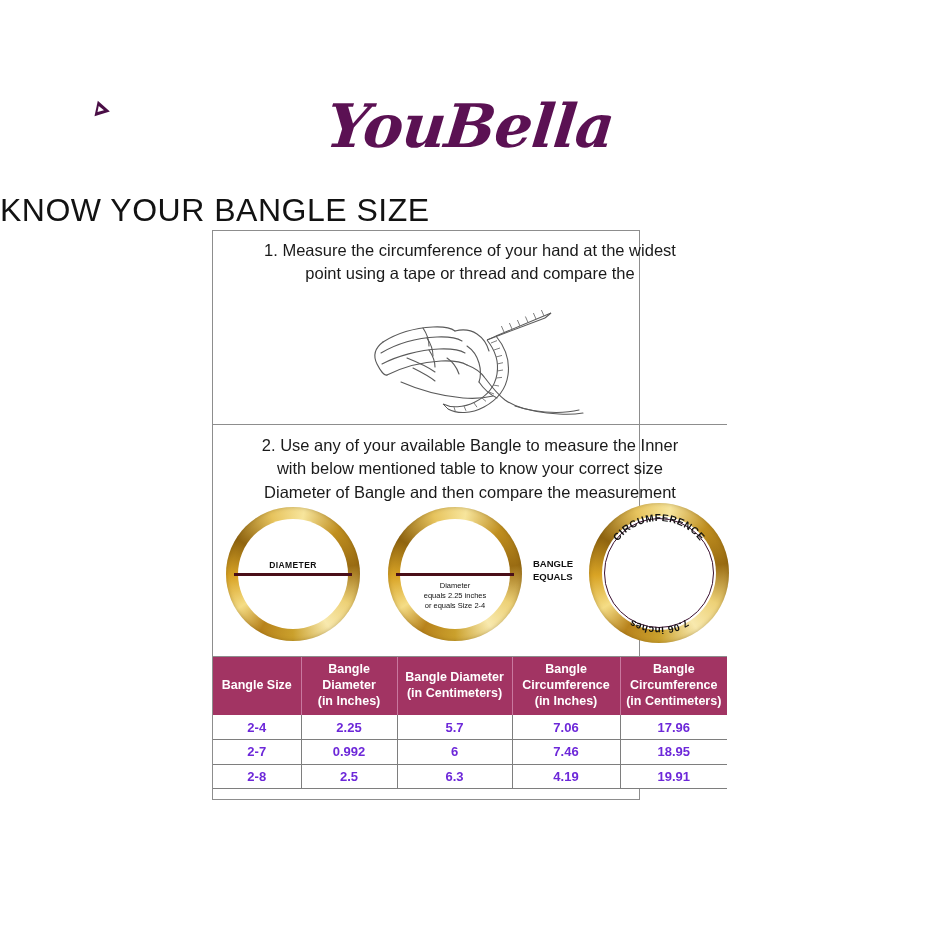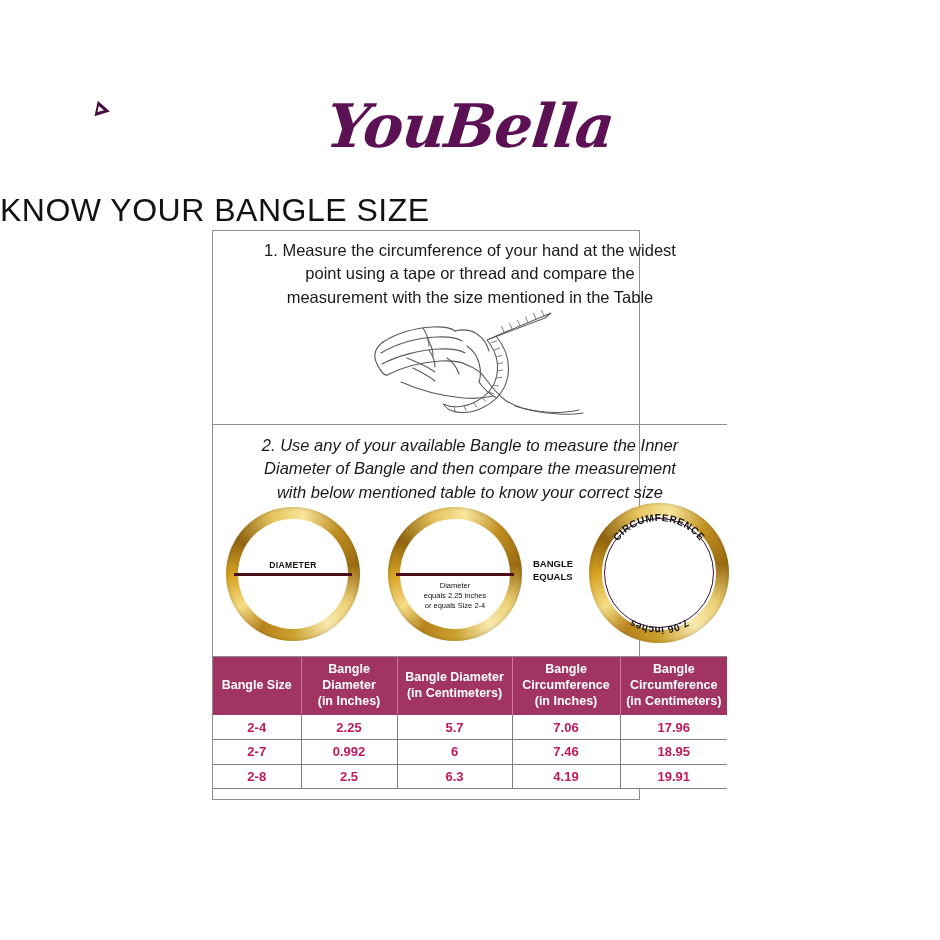--- a/index.html
+++ b/index.html
@@ -123,21 +123,21 @@
   
   .step2 {
     position: absolute;
     left: 0;
     top: 194px;
     width: 514px;
     height: 232px;
     border-bottom: 1px solid #8d8d8d;
     box-sizing: border-box;
   }
-  .step2 .step-text { padding-top: 9px; font-style: italic; }
+  .step2 .step-text { padding-top: 9px; }
 
   
   .bangles {
     position: absolute;
     left: 0;
     top: 80px;
     width: 514px;
     height: 146px;
   }
   .bangle {
@@ -251,21 +251,21 @@
     text-align: center;
     border-right: 1px solid #c9789f;
     border-left: none;
     box-sizing: border-box;
   }
   .size-table th:last-child { border-right: none; }
   .size-table th .ln { display: block; }
   .size-table td {
     font-size: 13px;
     font-weight: bold;
-    color: #be185d;
+    color: #6d28d9;
     text-align: center;
     height: 24.5px;
     padding: 0;
     border: 1px solid #7e7e7e;
     border-top: none;
     background: #ffffff;
     box-sizing: border-box;
   }
   .size-table td:first-child { border-left: none; }
   .size-table td:last-child { border-right: none; }
@@ -282,21 +282,20 @@
   </div>
 
   <div class="main-heading">KNOW YOUR BANGLE SIZE</div>
 
   <div class="card">
 
     <div class="step1">
       <div class="step-text">
         <span class="ln">1. Measure the circumference of your hand at the widest</span>
         <span class="ln">point using a tape or thread and compare the</span>
-        <span class="ln">measurement with the size mentioned in the Table</span>
       </div>
 
       <div class="hand-wrap">
         <svg width="230" height="118" viewBox="0 0 230 118">
           <g fill="none" stroke="#5a5a5a" stroke-width="1.1" stroke-linecap="round" stroke-linejoin="round">
 
             <path d="M20,36 C34,27 52,22 70,21 C80,20.5 88,22 92,25"></path>
             <path d="M18,47 C33,38 54,32 74,31 C86,30.5 94,32 99,35"></path>
             <path d="M19,58 C34,50 56,44 76,43 C88,42.5 97,44 102,47"></path>
             <path d="M24,69 C38,62 58,56 78,55 C90,54.5 99,56 104,59"></path>
@@ -355,22 +354,22 @@
             <path d="M173,13 l-2.6,-6"></path>
               <path d="M181,10 l-2.6,-6"></path>
           </g>
         </svg>
       </div>
     </div>
 
     <div class="step2">
       <div class="step-text">
         <span class="ln">2. Use any of your available Bangle to measure the Inner</span>
+        <span class="ln">with below  mentioned table to know your correct size</span>
         <span class="ln">Diameter of Bangle and  then compare the measurement</span>
-        <span class="ln">with below  mentioned table to know your correct size</span>
       </div>
 
       <div class="bangles">
 
         <div class="bangle" style="left:13px; top:2px; width:134px; height:134px;">
           <div class="ring-gold"></div>
           <div class="ring-hole" style="left:12px; top:12px; width:110px; height:110px;"></div>
           <div class="diam-line" style="left:8px; top:66px; width:118px;"></div>
           <div class="label-diameter" style="left:0; top:53px; width:134px;">DIAMETER</div>
         </div>

